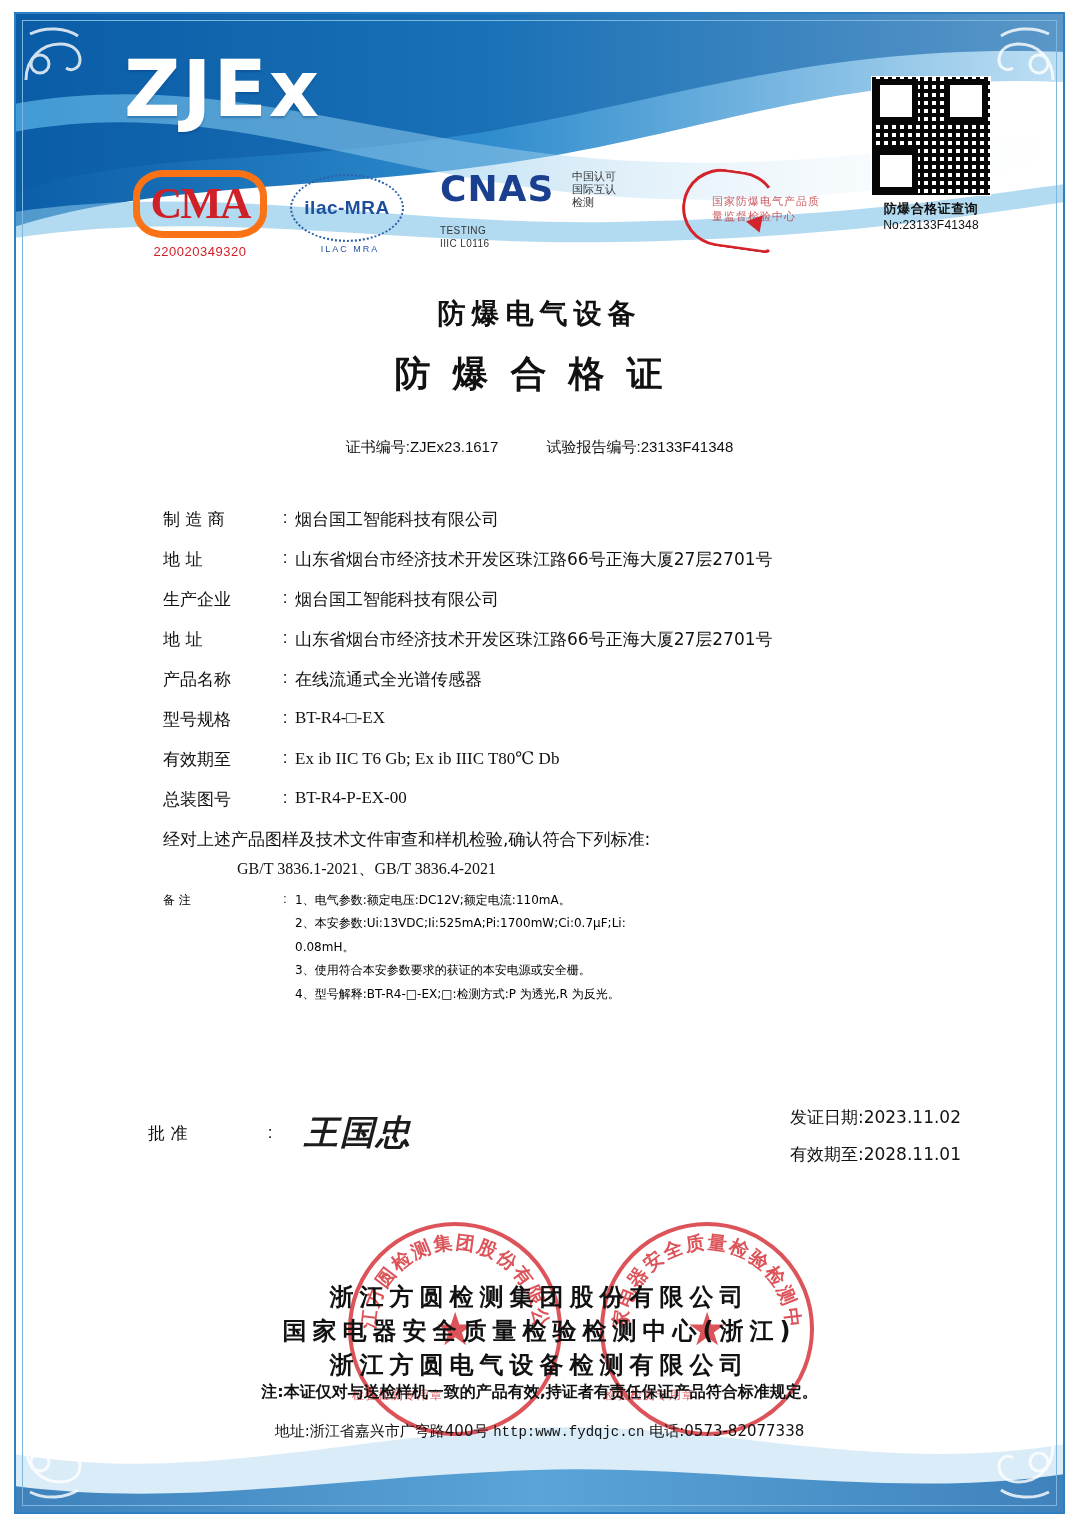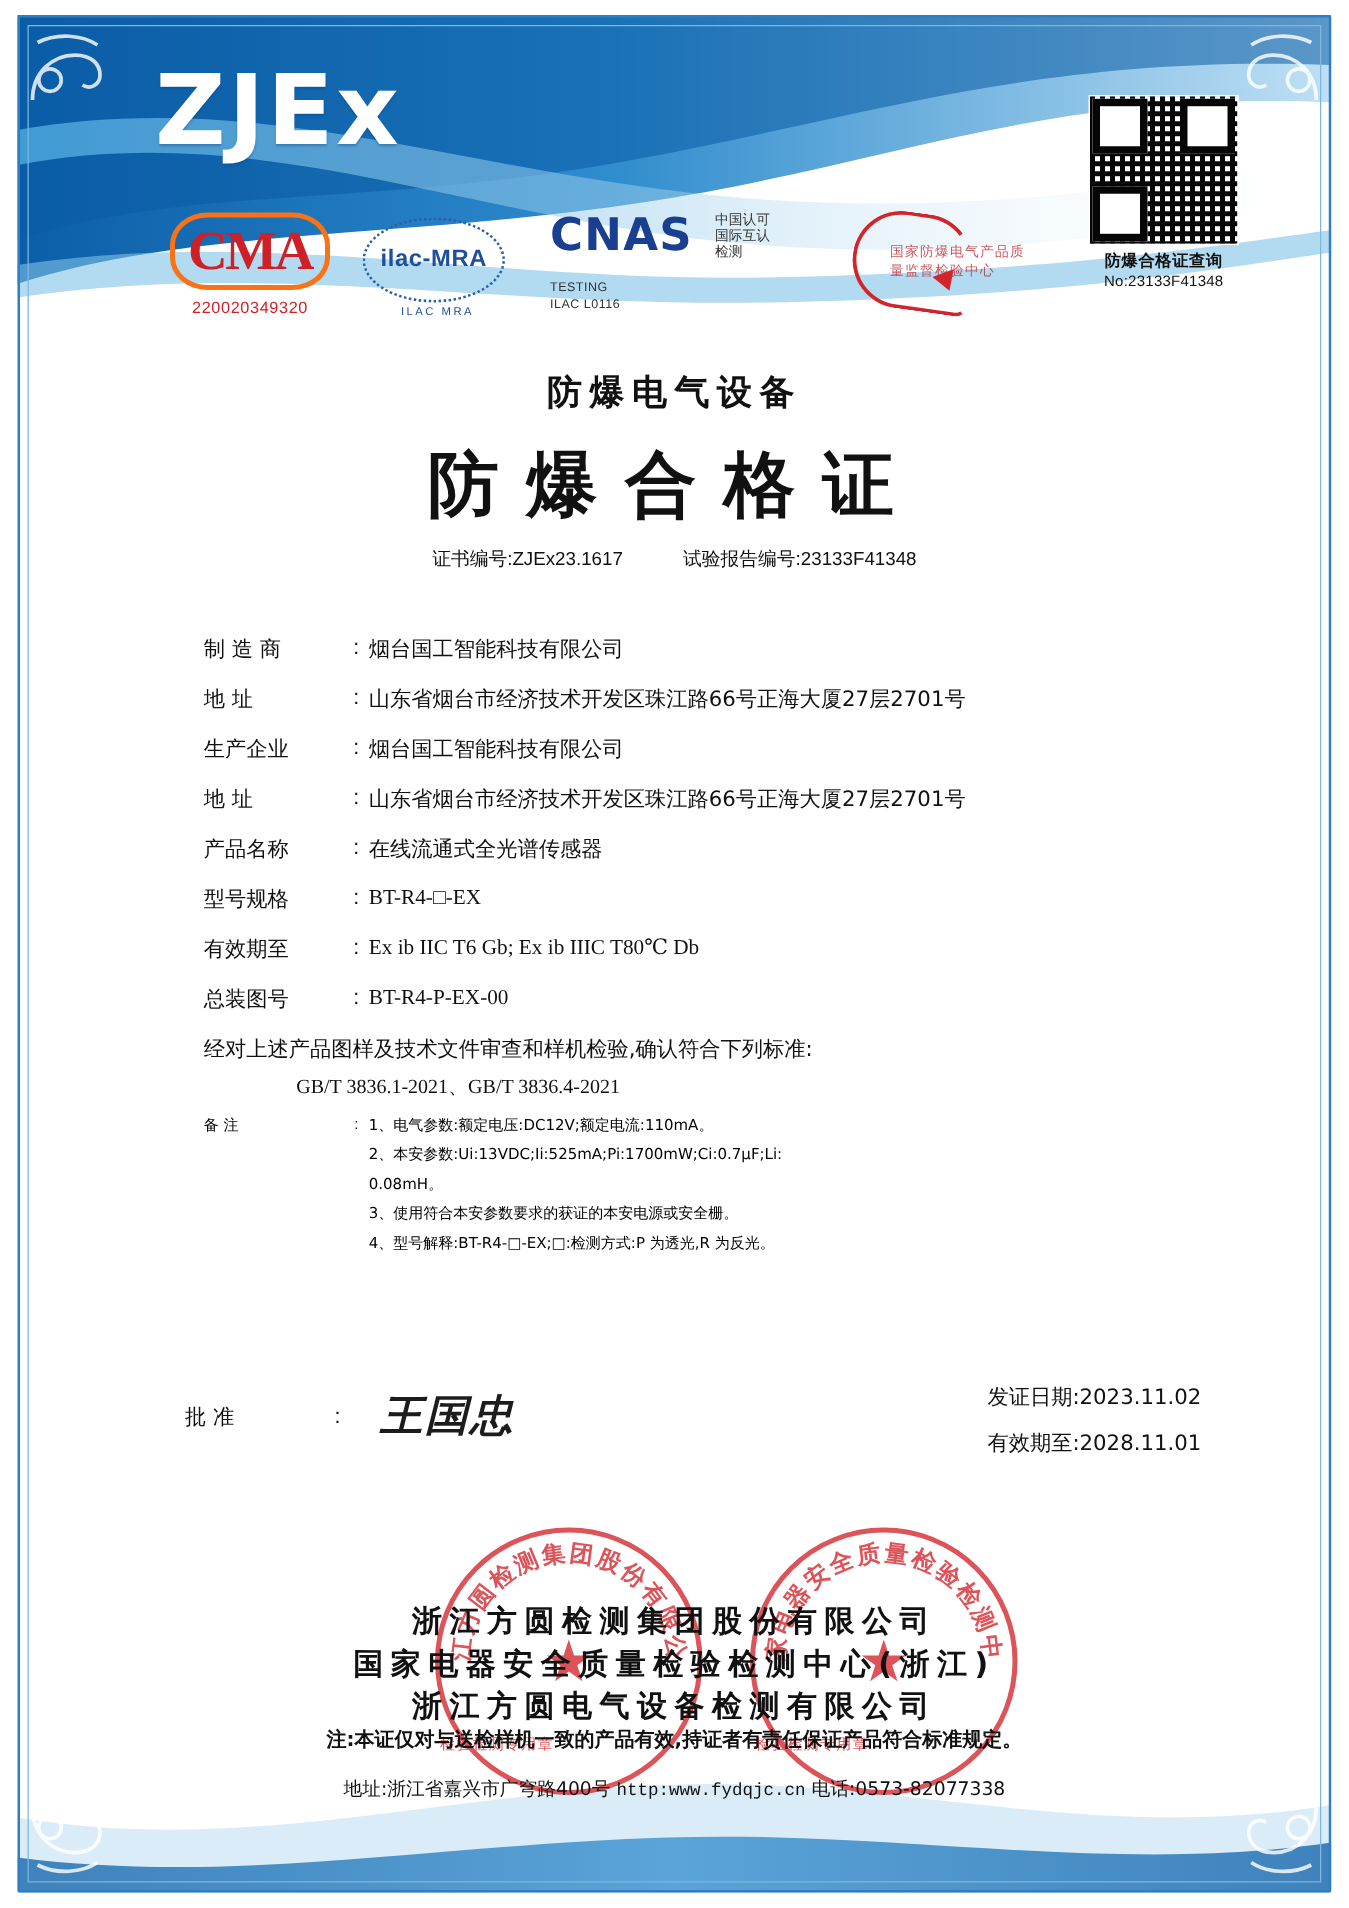--- a/index.html
+++ b/index.html
@@ -46,21 +46,21 @@
   }
   
   .logos{
     position:absolute;left:120px;top:160px;width:740px;height:110px;
   }
   .cma-wrap{position:absolute;left:10px;top:10px;width:140px;height:90px;text-align:center;}
   .cma-mark{
     font-family:"Liberation Serif","DejaVu Serif",serif;
     font-size:44px;font-weight:bold;color:#cf2027;letter-spacing:-2px;
     line-height:54px;
-    border:4px solid #f97316;border-radius:30px/26px;
+    border:7px solid #f97316;border-radius:30px/26px;
     display:inline-block;padding:0 10px;
   }
   .cma-num{font-size:13px;color:#cf2027;margin-top:6px;letter-spacing:.5px;}
   .ilac{
     position:absolute;left:170px;top:14px;width:120px;height:80px;text-align:center;
   }
   .ilac-ring{
     width:110px;height:64px;border:2px dotted #2b5fa8;border-radius:50%;
     display:flex;align-items:center;justify-content:center;
     color:#1d4f9c;font-size:19px;font-weight:bold;letter-spacing:.5px;
@@ -108,21 +108,21 @@
   .qr-cap{font-size:13px;color:#111;font-weight:bold;margin-top:4px;letter-spacing:.5px;}
   .qr-no{font-size:12px;color:#111;letter-spacing:.2px;}
   
   .t-sub{
     position:absolute;left:0;right:0;top:295px;text-align:center;
     font-size:28px;font-weight:bold;color:#111;letter-spacing:6px;
     font-family:"DejaVu Sans",sans-serif;
   }
   .t-main{
     position:absolute;left:0;right:0;top:350px;text-align:center;
-    font-size:57px;font-weight:bold;color:#111;letter-spacing:22px;
+    font-size:36px;font-weight:bold;color:#111;letter-spacing:22px;
     font-family:"DejaVu Sans",sans-serif;
   }
   .t-nums{
     position:absolute;left:0;right:0;top:438px;text-align:center;
     font-size:15px;color:#111;
   }
   .t-nums span{margin:16px 22px;}
   
   .fields{position:absolute;left:163px;top:508px;right:120px;}
   .row{display:flex;align-items:flex-start;margin-bottom:17px;font-size:17px;color:#111;}
@@ -280,21 +280,21 @@
 
     <div class="cnas">
       <div class="cnas-main">CNAS</div>
       <div class="cnas-side">
         <div>中国认可</div>
         <div>国际互认</div>
         <div>检测</div>
       </div>
       <div class="cnas-foot">
         <div>TESTING</div>
-        <div>ILAC L0116</div>
+        <div>IIIC L0116</div>
       </div>
     </div>
 
     <div class="redlogo">
       <div class="hook"></div>
       <div class="txt">国家防爆电气产品质量监督检验中心</div>
       <div class="tri"></div>
     </div>
   </div>
 

